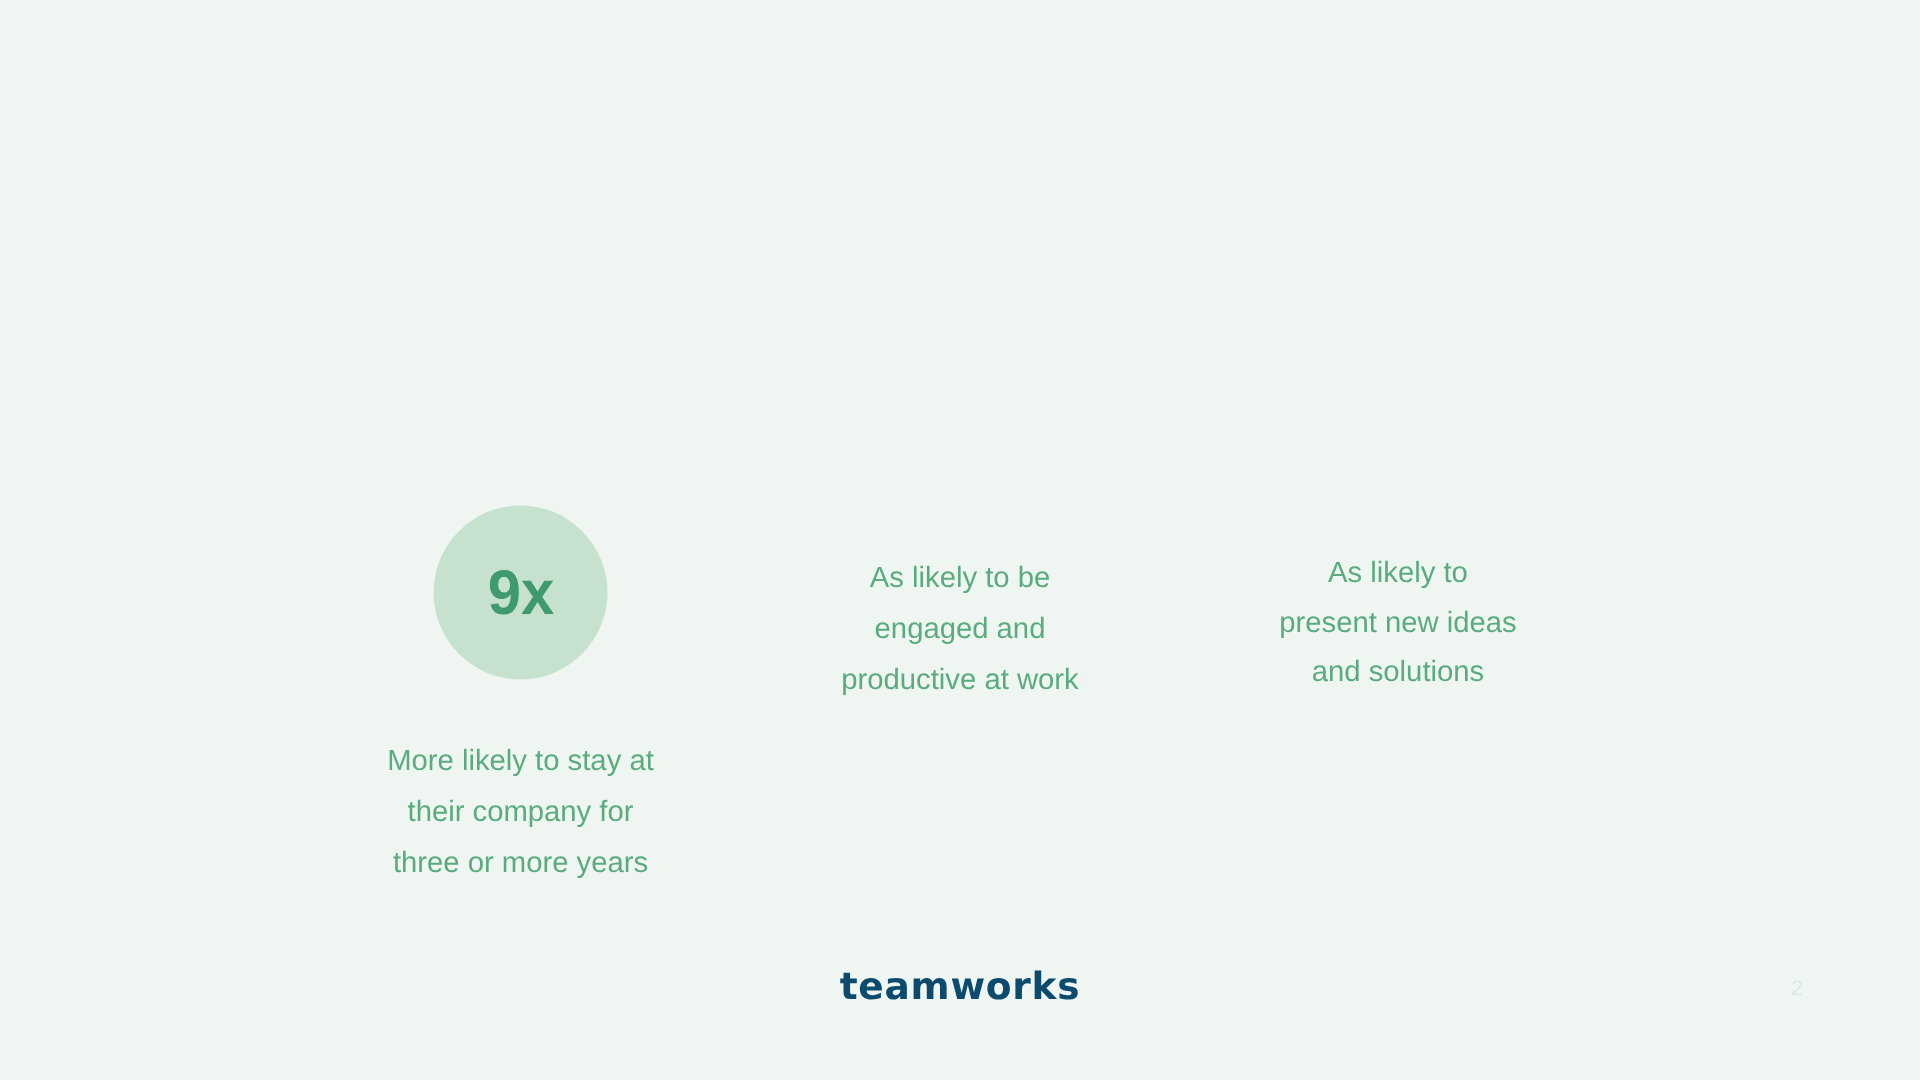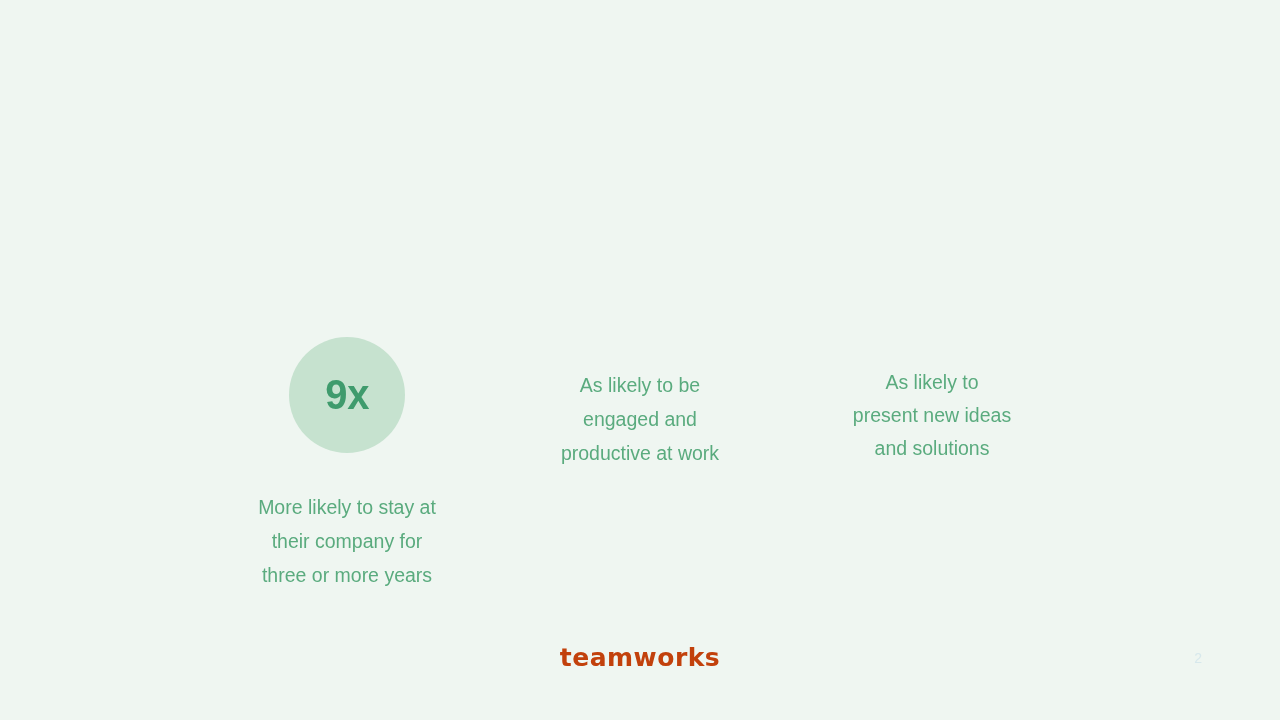--- a/index.html
+++ b/index.html
@@ -96,21 +96,21 @@
   .logo {
     position: absolute;
     left: 0;
     top: 643px;
     width: 1280px;
     text-align: center;
     font-family: "DejaVu Sans", sans-serif;
     font-weight: bold;
     font-size: 25px;
     letter-spacing: 0.5px;
-    color: #c2410c;
+    color: #0c4a6e;
   }
   .page-number {
     position: absolute;
     right: 78px;
     top: 650px;
     font-size: 14px;
     color: #d7e8ec;
   }
 </style>
 </head>

